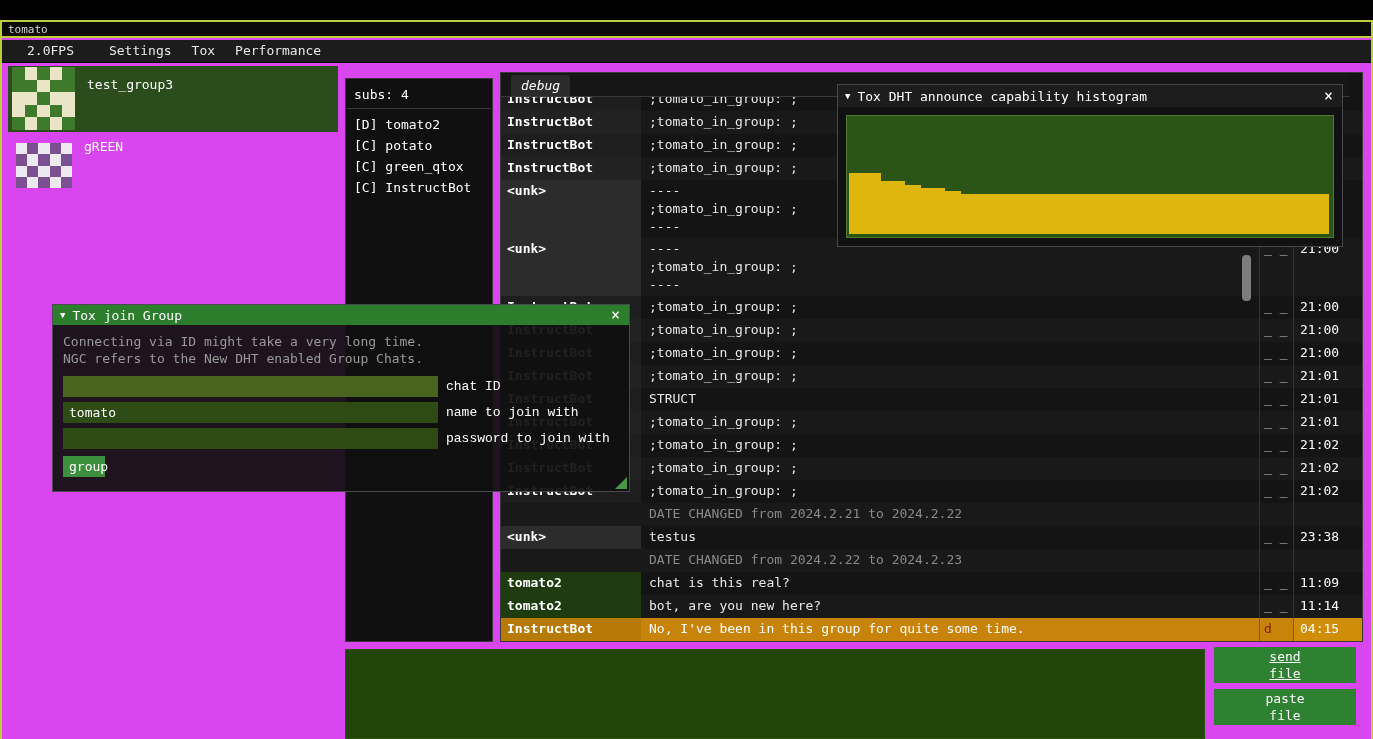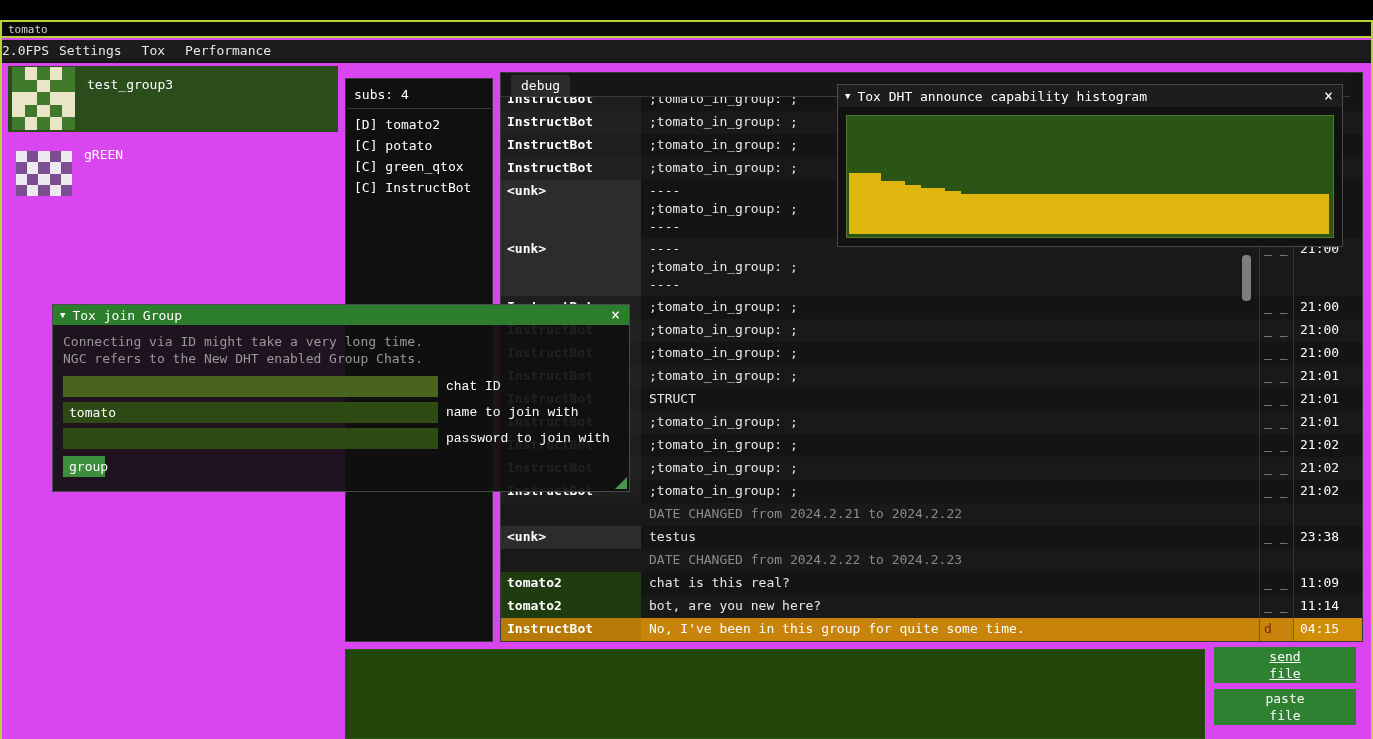--- a/index.html
+++ b/index.html
@@ -9,41 +9,41 @@
     font-family:"DejaVu Sans Mono",monospace;color:#e8e8e8;font-size:13px;margin-top:20px;
   }
   
   .os-titlebar{position:absolute;top:0;left:0;right:0;height:16px;background:#0a0a0a;
     border-bottom:2px solid #bccf39;box-sizing:border-box;font-size:11px;color:#d6d6d6;
     padding:1px 6px;}
   
   .menubar{position:absolute;top:18px;left:0;right:0;height:22px;background:#1c1c1c;
     display:flex;align-items:stretch;border-bottom:1px solid #0a0a0a;}
   .menu-item{padding:3px 10px;color:#e8e8e8;cursor:default;white-space:nowrap;}
-  .fps{padding:3px 0;}
+  .fps{padding:3px 25px;}
   
   .group-row{position:absolute;left:6px;width:330px;display:flex;gap:12px;box-sizing:border-box;}
   .g1{top:44px;height:66px;background:#2b4d1c;padding:1px 0 1px 4px;}
   .g1 .avatar{width:63px;height:63px;}
   .g1 .group-name{margin-top:10px;}
-  .g2{top:120px;height:60px;padding-left:8px;}
+  .g2{top:112px;height:60px;padding-left:8px;}
   .g2 .avatar{width:56px;height:45px;margin-top:9px;}
   .g2 .group-name{margin-top:5px;}
   .group-name{color:#fff;}
   
   .roster{position:absolute;left:343px;top:56px;width:148px;height:564px;background:#101010;
     border:1px solid #3a3a3a;box-sizing:border-box;padding-top:6px;}
   .subs{padding:2px 8px 6px;color:#fff;}
   .sep{height:1px;background:#3a3a3a;margin:0 1px 5px;}
   .member-item{padding:1px 8px;line-height:19px;white-space:nowrap;color:#fff;}
   
   .chat{position:absolute;left:498px;top:50px;width:863px;height:570px;background:#141414;
     border:1px solid #3a3a3a;box-sizing:border-box;}
   .tabbar{position:absolute;top:0;left:0;right:12px;height:24px;background:#161616;
-    border-bottom:1px solid #3a3a3a;display:flex;padding-left:10px;z-index:2;box-sizing:border-box;}
+    border-bottom:1px solid #3a3a3a;display:flex;padding-left:10px;z-index:2;box-sizing:border-box;font-style:italic;}
   .tab{margin-top:2px;padding:3px 10px 0;background:#2b2b2b;border-radius:3px 3px 0 0;color:#fff;}
   .rows-clip{position:absolute;top:24px;left:0;right:0;bottom:0;overflow:hidden;z-index:1;}
   .rows{margin-top:-9px;}
   .chat-row{display:grid;grid-template-columns:140px 1fr 34px 69px;min-height:23px;}
   .chat-row.alt{background:rgba(255,255,255,0.022);}
   .c-sender{padding:2px 6px;line-height:18px;color:#fff;white-space:nowrap;overflow:hidden;font-weight:bold;}
   .s-bot{background:rgba(255,255,255,0.045);}
   .s-unk{background:#2c2c2c;}
   .s-green{background:#1e3c10;}
   .c-msg{padding:2px 8px;line-height:18px;white-space:pre-line;color:#e8e8e8;}

